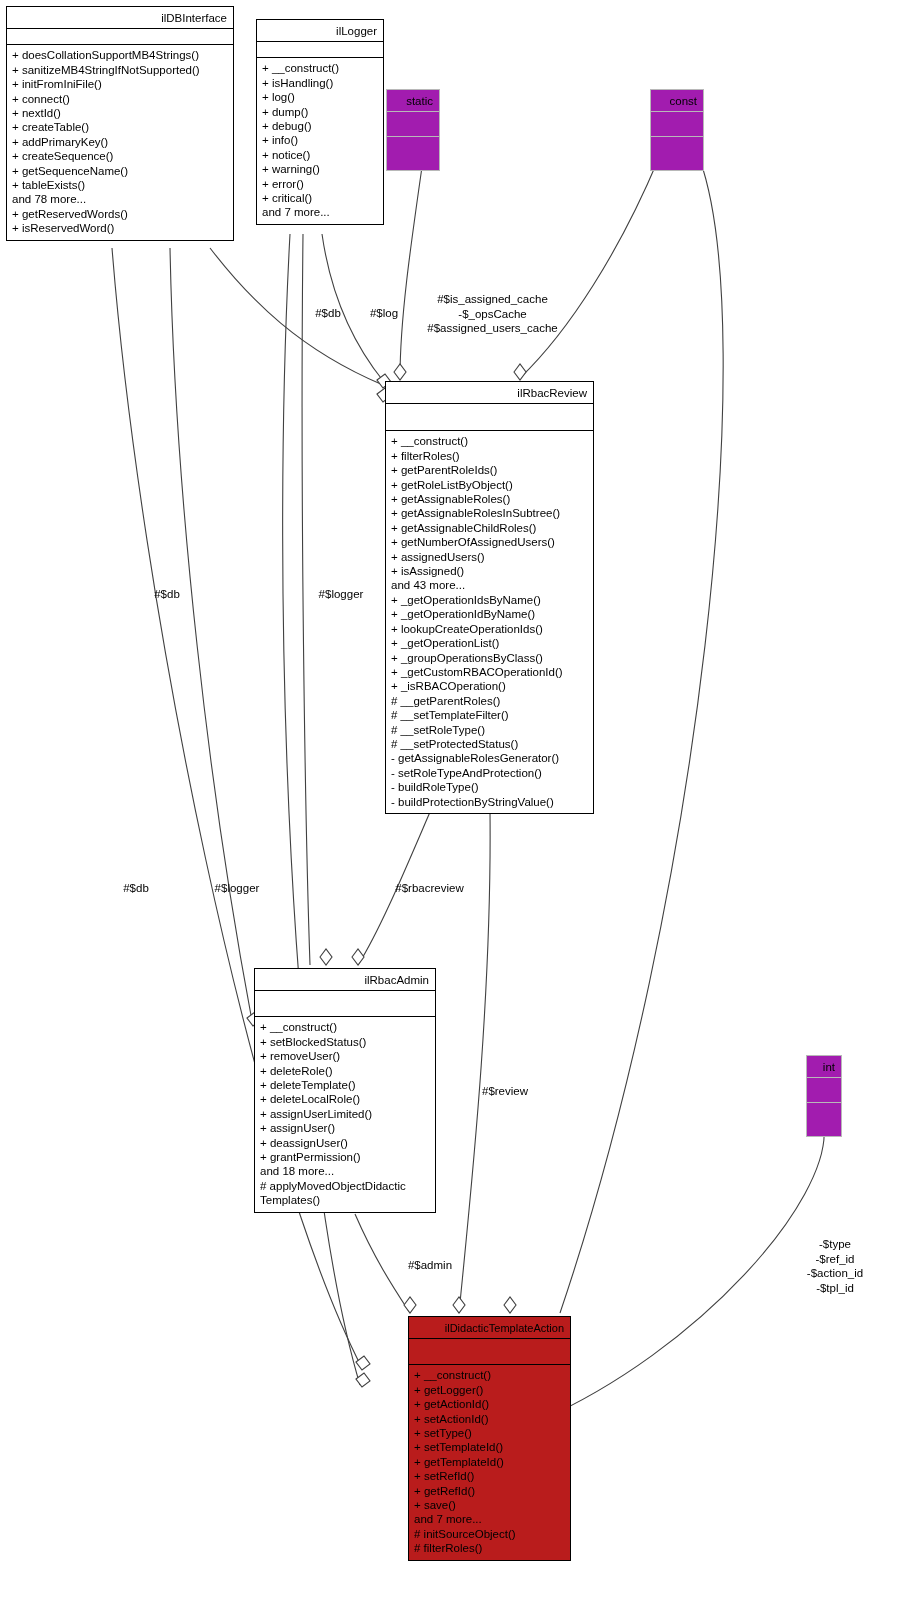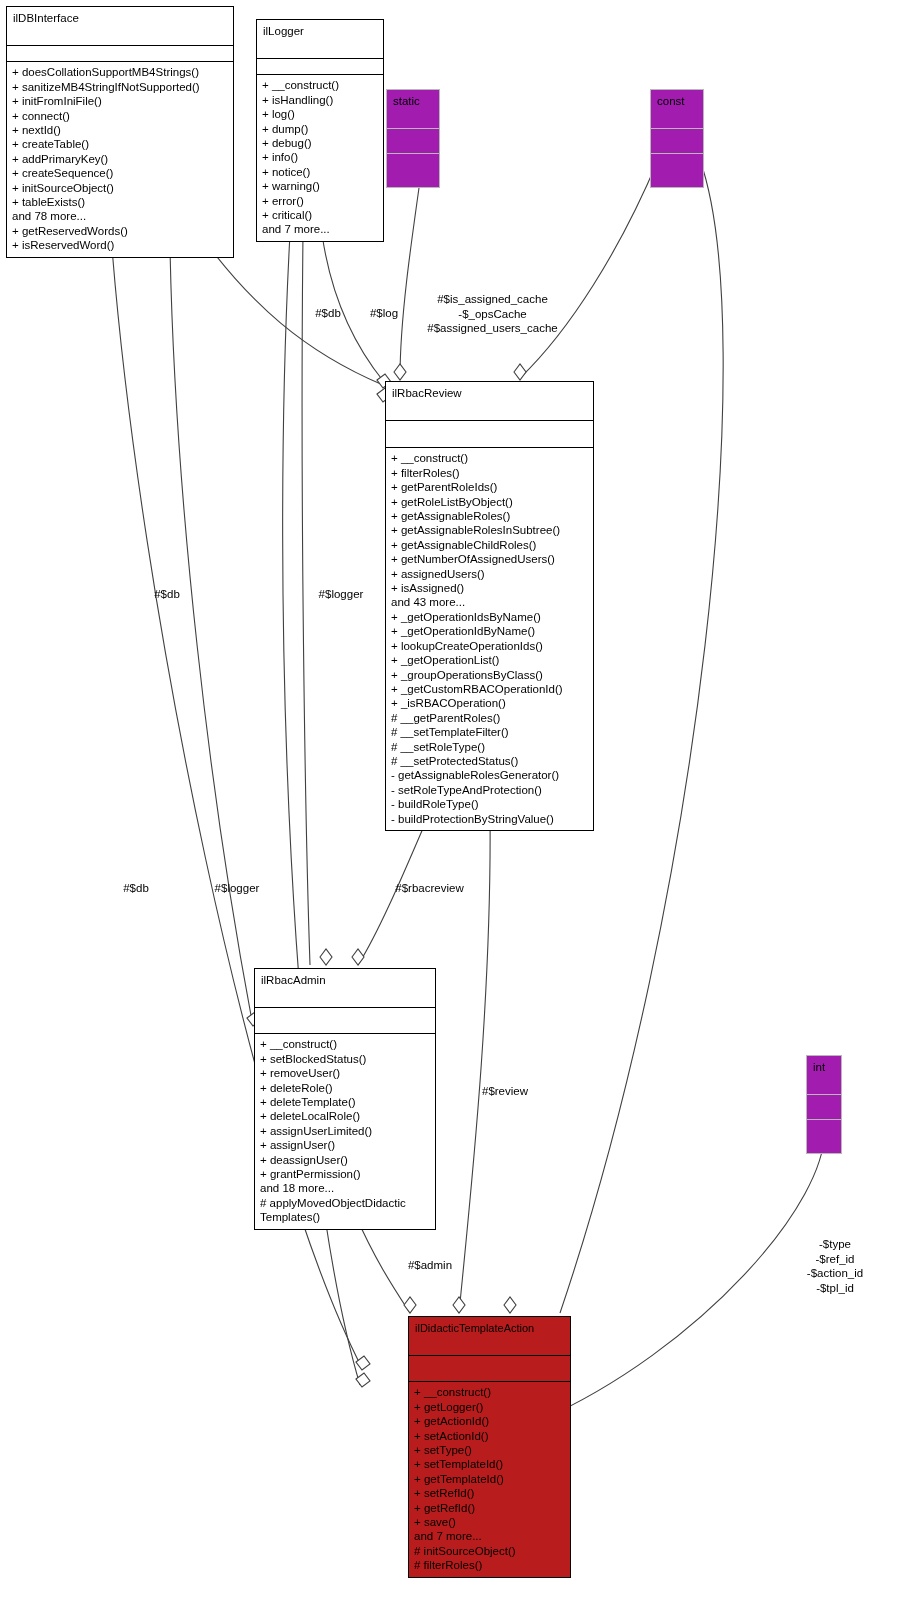--- a/index.html
+++ b/index.html
@@ -40,22 +40,22 @@
   .node.gray {
     background: #b91c1c;
     border-color: #000000;
     margin-left: 44px;
   }
   .node.light {
     border-color: #b8b8b8;
     background: #a21caf;
   }
   .node .title {
-    text-align: left;
-    padding: 4px 6px 20px 6px;
+    text-align: right;
+    padding: 4px 6px 3px 6px;
     border-bottom: 1px solid #000000;
     white-space: nowrap;
     font-size: 11.5px;
   }
   .node.light .title {
     border-bottom: 1px solid #b8b8b8;
   }
   .node .attrs {
     min-height: 15px;
     border-bottom: 1px solid #000000;
@@ -144,21 +144,21 @@
     <div class="attrs"></div>
     <div class="ops">
       <div class="m">+ doesCollationSupportMB4Strings()</div>
       <div class="m">+ sanitizeMB4StringIfNotSupported()</div>
       <div class="m">+ initFromIniFile()</div>
       <div class="m">+ connect()</div>
       <div class="m">+ nextId()</div>
       <div class="m">+ createTable()</div>
       <div class="m">+ addPrimaryKey()</div>
       <div class="m">+ createSequence()</div>
-      <div class="m">+ initSourceObject()</div>
+      <div class="m">+ getSequenceName()</div>
       <div class="m">+ tableExists()</div>
       <div class="m">and 78 more...</div>
       <div class="m">+ getReservedWords()</div>
       <div class="m">+ isReservedWord()</div>
     </div>
   </div>
 
   <div class="node" style="left:256px; top:19px; width:128px;">
     <div class="title">ilLogger</div>
     <div class="attrs"></div>

